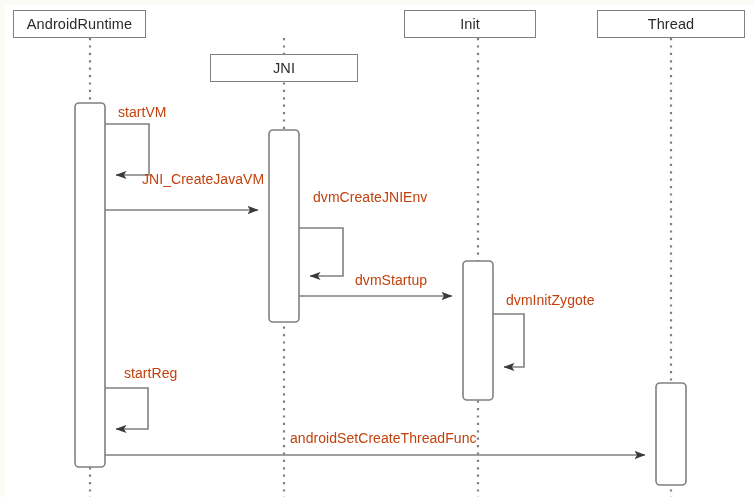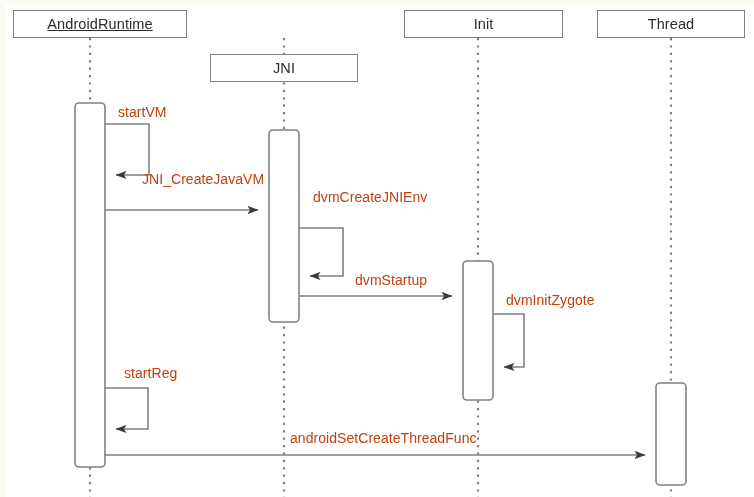--- a/index.html
+++ b/index.html
@@ -99,27 +99,27 @@
         <g>
           <path d="M105,388 L148,388 L148,429 L116,429" fill="none" stroke="#808080" stroke-width="1.6" marker-end="url(#arrowhead)"></path>
         </g>
         <g>
           <line x1="105" y1="455" x2="645" y2="455" stroke="#808080" stroke-width="1.6" marker-end="url(#arrowhead)"></line>
         </g>
       </g>
   </svg>
 
   <div id="heads-layer">
-      <div class="lifeline-head" style="left: 13px; top: 10px; width: 174px; height: 28px; text-decoration: underline;">
+      <div class="lifeline-head" style="left: 13px; top: 10px; width: 133px; height: 28px;">
         <span>AndroidRuntime</span>
       </div>
       <div class="lifeline-head" style="left: 210px; top: 10px; width: 148px; height: 28px; margin-top: 44px;">
         <span>JNI</span>
       </div>
-      <div class="lifeline-head" style="left: 404px; top: 10px; width: 159px; height: 28px;">
+      <div class="lifeline-head" style="left: 404px; top: 10px; width: 132px; height: 28px;">
         <span>Init</span>
       </div>
       <div class="lifeline-head" style="left: 597px; top: 10px; width: 148px; height: 28px;">
         <span>Thread</span>
       </div>
     </div>
 
   <div id="labels-layer">
       <div class="msg-label" style="left: 118px; top: 104px;">startVM</div>
       <div class="msg-label" style="left: 142px; top: 171px;">JNI_CreateJavaVM</div>

